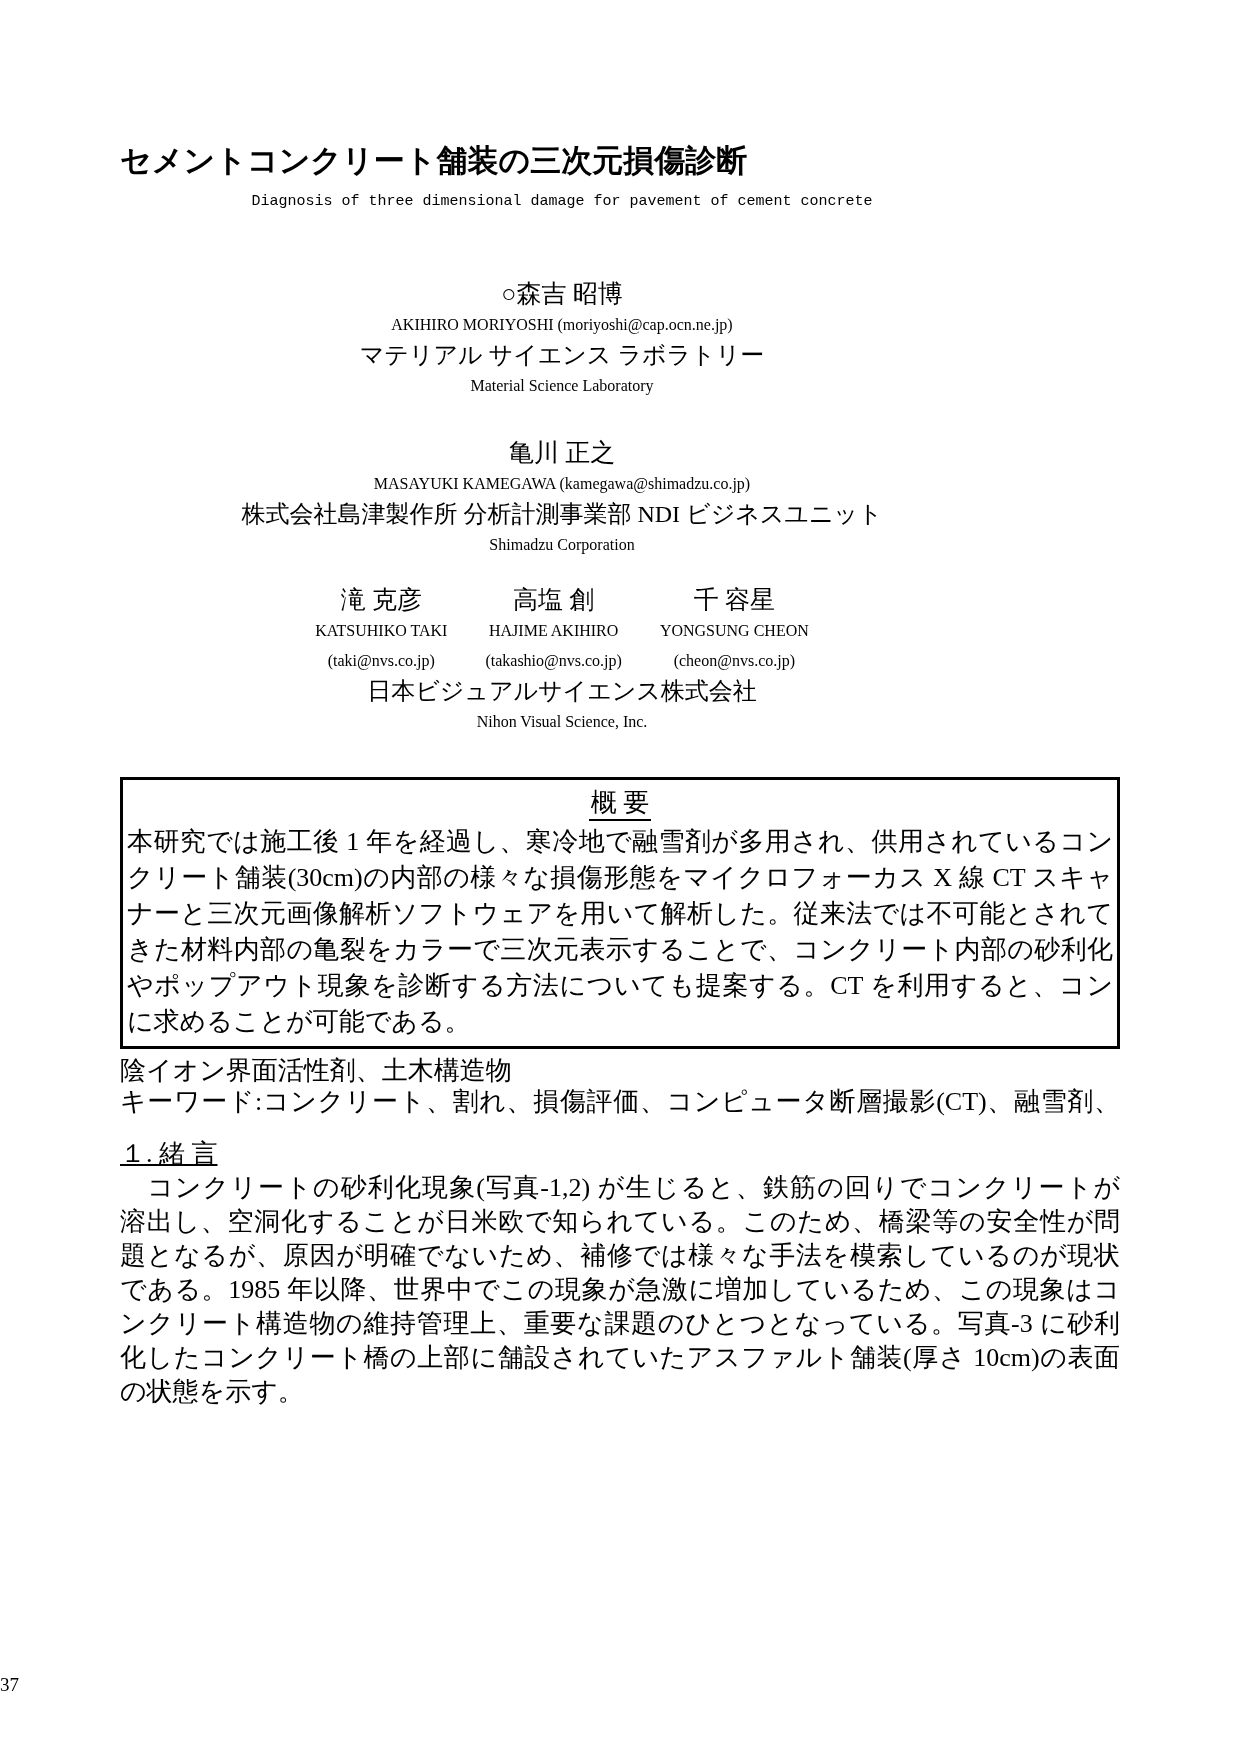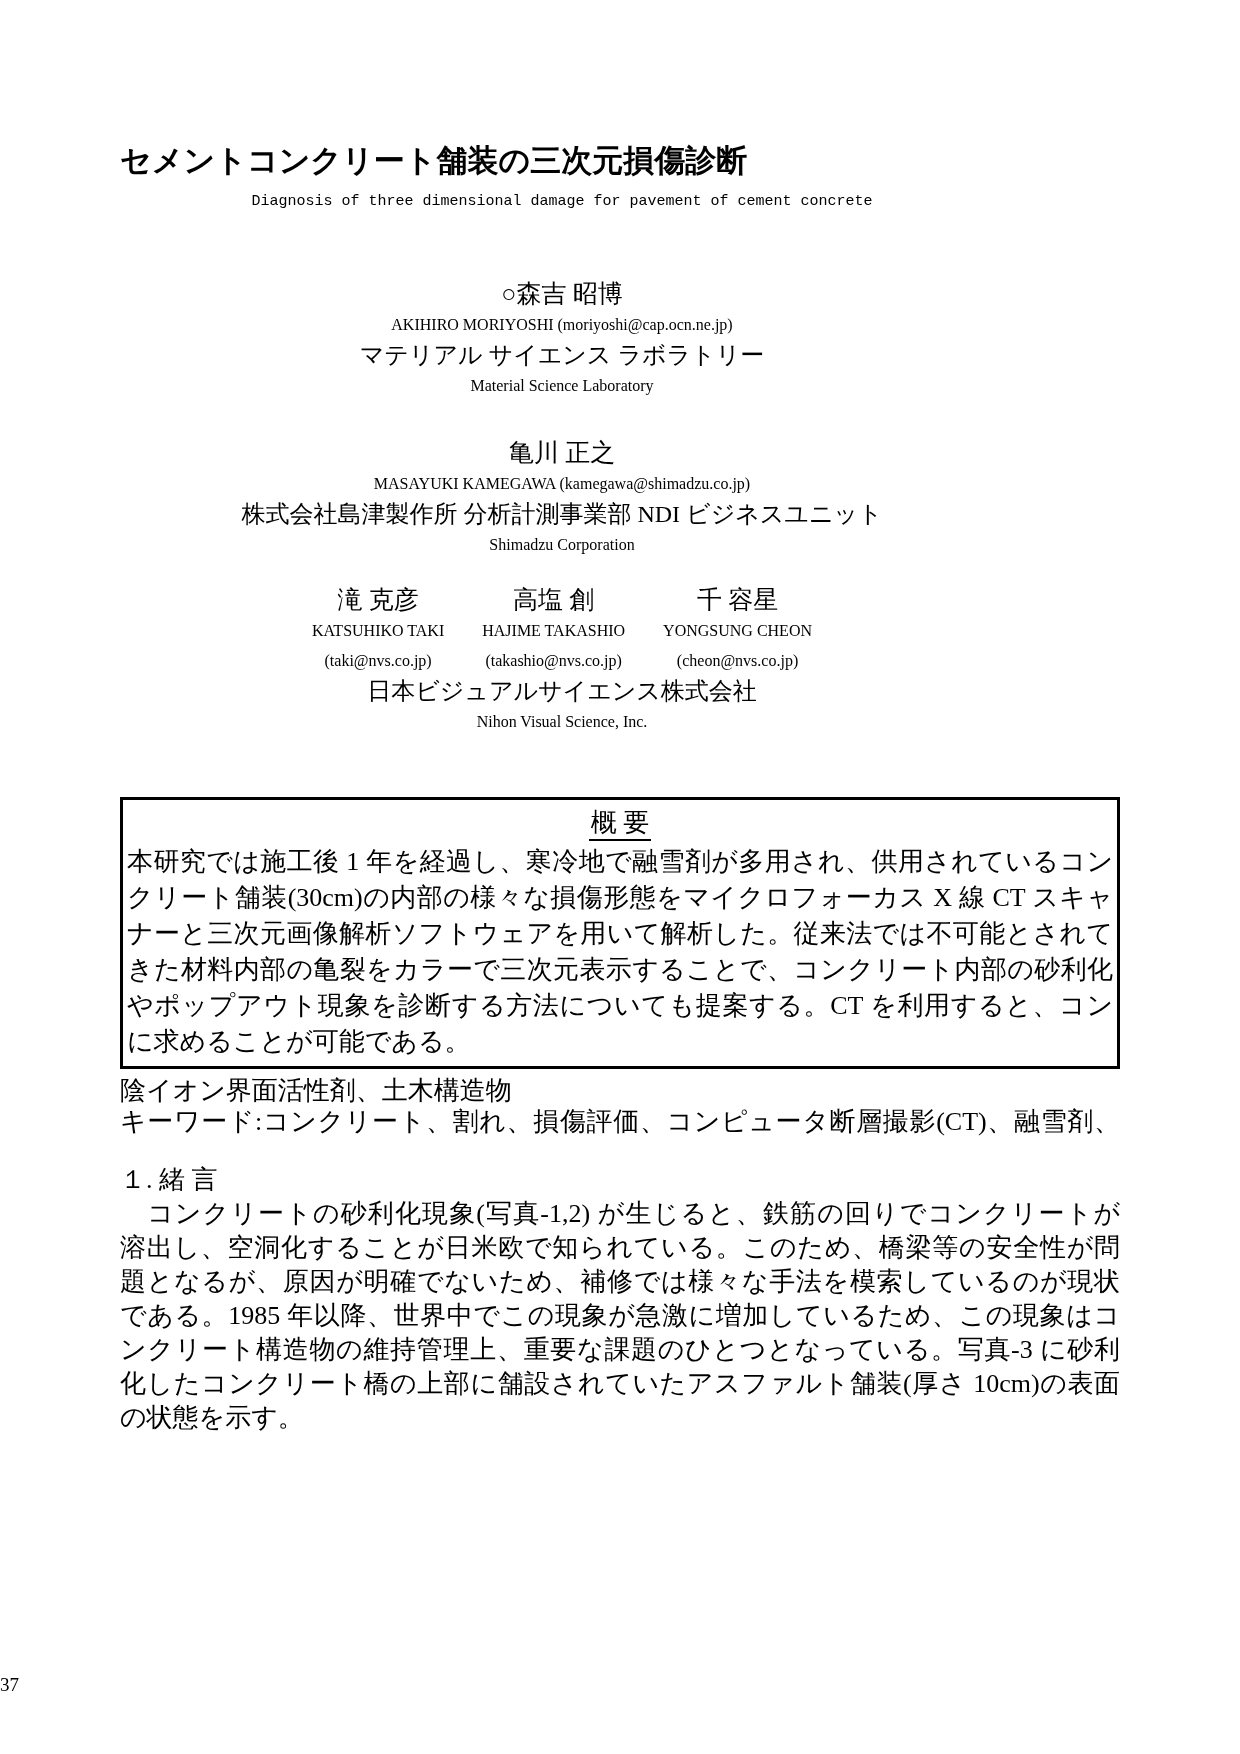--- a/index.html
+++ b/index.html
@@ -18,29 +18,29 @@
     font-size:15px;line-height:28px;}
   .author-block{text-align:center;}
   .blk1{margin-top:62px;}
   .blk2{margin-top:36px;}
   .blk3{margin-top:24px;}
   .a-name{font-size:25px;line-height:32px;}
   .a-latin{font-family:Liberation Serif, serif;font-size:16px;line-height:30px;}
   .a-jp{font-size:24px;line-height:31px;}
   .cols{display:flex;justify-content:center;align-items:flex-start;gap:38px;}
   .col{text-align:center;}
-  .abstract-box{margin-top:60px;border:3px solid #000;padding:2px 4px 6px 4px;}
+  .abstract-box{margin-top:40px;border:3px solid #000;padding:2px 4px 6px 4px;}
   .abstract-heading{text-align:center;font-size:26px;line-height:42px;}
   .abstract-heading span{border-bottom:2px solid #000;padding:0 2px 2px 2px;}
   .tline{font-size:26px;text-align:justify;text-align-last:justify;white-space:nowrap;}
   .tline.tlast{text-align-last:left;}
   .abstract-body .tline{line-height:36px;}
   .keywords-body{margin-top:6px;}
   .keywords-body .tline{line-height:31px;}
-  .sec-heading{margin-top:26px;font-size:26px;line-height:34px;}
+  .sec-heading{margin-top:20px;font-size:26px;line-height:34px;text-decoration:underline;}
   .body-text .tline{line-height:34px;}
   .page-number{position:absolute;top:1672px;left:0;width:1240px;font-size:19px;line-height:26px;}
 </style>
 </head>
 <body>
 
 <div class="page">
   <div class="content">
 
     <div class="head-area">
@@ -63,21 +63,21 @@
 
       <div class="author-block blk3">
         <div class="cols">
           <div class="col">
             <div class="a-name">滝 克彦</div>
             <div class="a-latin">KATSUHIKO TAKI</div>
             <div class="a-latin">(taki@nvs.co.jp)</div>
           </div>
           <div class="col">
             <div class="a-name">高塩 創</div>
-            <div class="a-latin">HAJIME TAKASHIO</div>
+            <div class="a-latin">HAJIME AKIHIRO</div>
             <div class="a-latin">(takashio@nvs.co.jp)</div>
           </div>
           <div class="col">
             <div class="a-name">千 容星</div>
             <div class="a-latin">YONGSUNG CHEON</div>
             <div class="a-latin">(cheon@nvs.co.jp)</div>
           </div>
         </div>
         <div class="a-jp">日本ビジュアルサイエンス株式会社</div>
         <div class="a-latin">Nihon Visual Science, Inc.</div>

